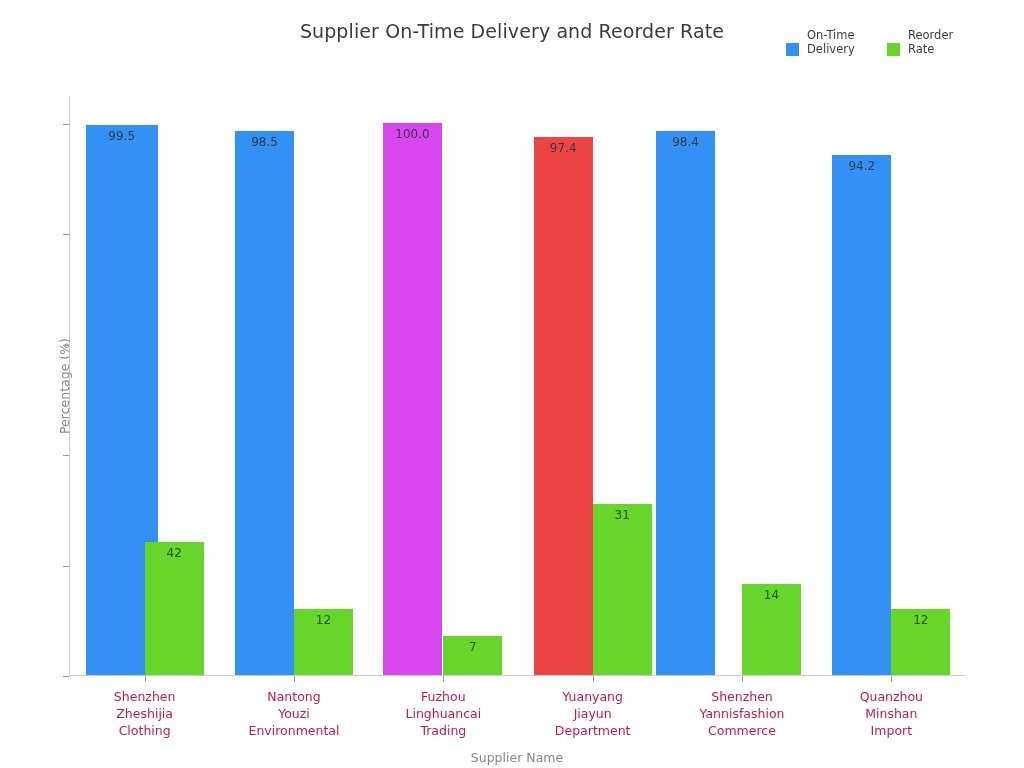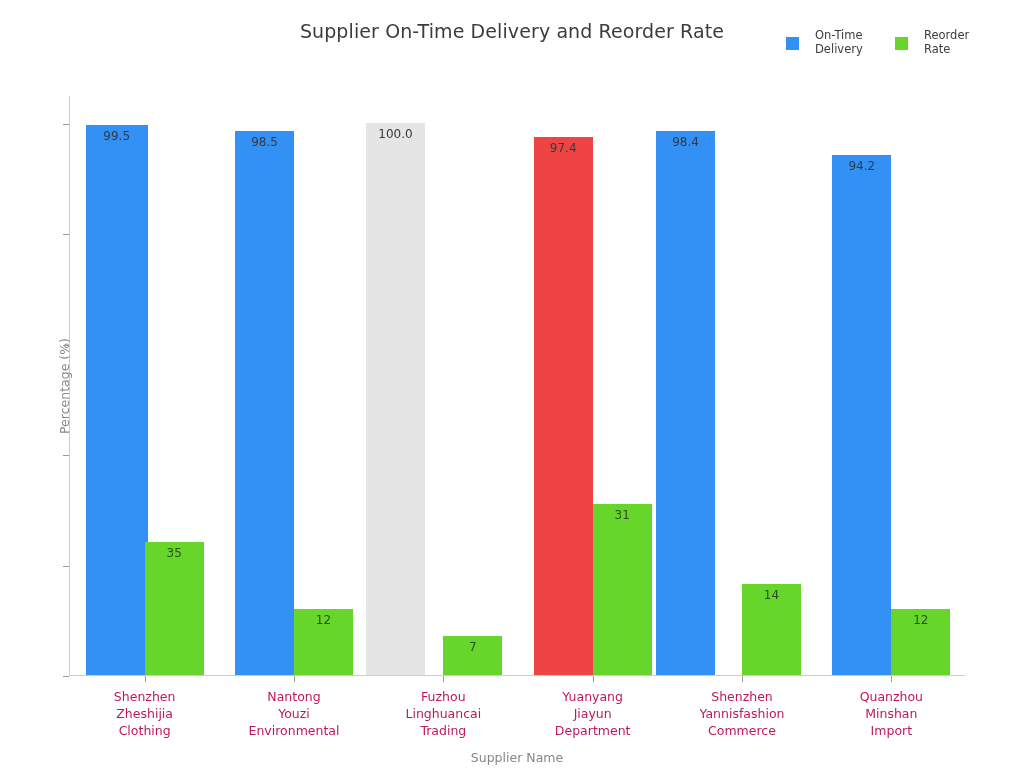--- a/index.html
+++ b/index.html
@@ -39,22 +39,22 @@
     left: 786px;
     top: 28px;
     display: flex;
     flex-direction: row;
     align-items: flex-start;
     gap: 22px;
   }
   .legend-entry {
     display: flex;
     flex-direction: row;
-    align-items: center;
-    gap: 16px;
+    align-items: flex-end;
+    gap: 8px;
   }
   .legend-swatch {
     width: 13px;
     height: 13px;
     margin-top: 3px;
     flex: 0 0 auto;
   }
   .legend-label {
     font-size: 11.5px;
     color: #3c3c3c;
@@ -208,33 +208,33 @@
         <div class="x-tick" style="left: 673px;"></div>
         <div class="x-ticklabel" style="left: 673px;">Shenzhen
 Yannisfashion
 Commerce</div>
         <div class="x-tick" style="left: 822.333px;"></div>
         <div class="x-ticklabel" style="left: 822.333px;">Quanzhou
 Minshan
 Import</div>
       </div>
     <div id="bars">
-        <div class="bar bar-blue" style="left: 16.6667px; width: 62px; height: 549.619px; background: rgb(51, 145, 245); margin-top: 24px;">
+        <div class="bar bar-blue" style="left: 16.6667px; width: 72px; height: 549.619px; background: rgb(51, 145, 245); margin-top: 24px;">
           <span class="bar-value">99.5</span>
         </div>
         <div class="bar bar-green" style="left: 75.6667px; width: 59px; height: 132.571px; background: rgb(102, 214, 42);">
-          <span class="bar-value">35</span>
+          <span class="bar-value">42</span>
         </div>
         <div class="bar bar-blue" style="left: 166px; width: 59px; height: 544.095px; background: rgb(51, 145, 245);">
           <span class="bar-value">98.5</span>
         </div>
         <div class="bar bar-green" style="left: 225px; width: 59px; height: 66.2857px; background: rgb(102, 214, 42);">
           <span class="bar-value">12</span>
         </div>
-        <div class="bar bar-blue" style="left: 297px; width: 59px; height: 552.381px; background: #e5e5e5;">
+        <div class="bar bar-blue" style="left: 314px; width: 59px; height: 552.381px; background: #d946ef;">
           <span class="bar-value">100.0</span>
         </div>
         <div class="bar bar-green" style="left: 374.333px; width: 59px; height: 38.6667px; background: rgb(102, 214, 42);">
           <span class="bar-value">7</span>
         </div>
         <div class="bar bar-blue" style="left: 464.667px; width: 59px; height: 538.019px; background: #ef4444;">
           <span class="bar-value">97.4</span>
         </div>
         <div class="bar bar-green" style="left: 523.667px; width: 59px; height: 171.238px; background: rgb(102, 214, 42);">
           <span class="bar-value">31</span>

